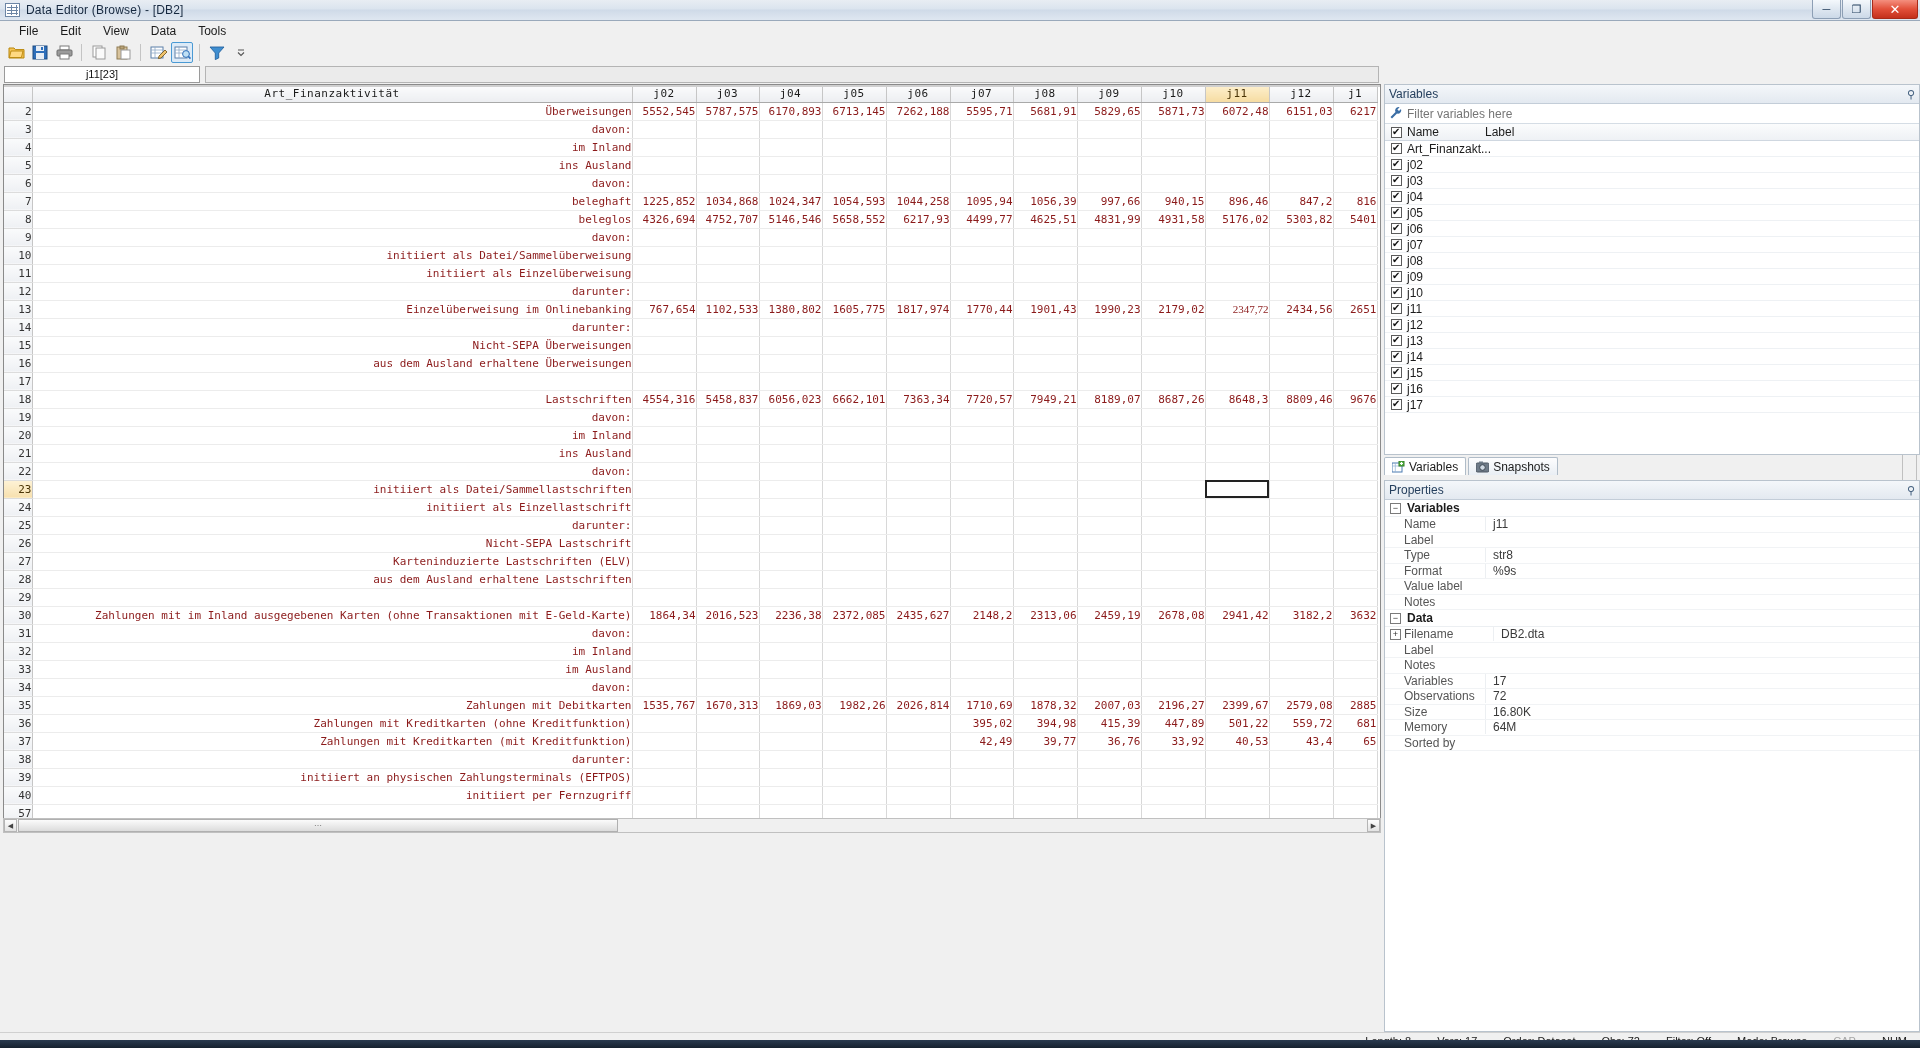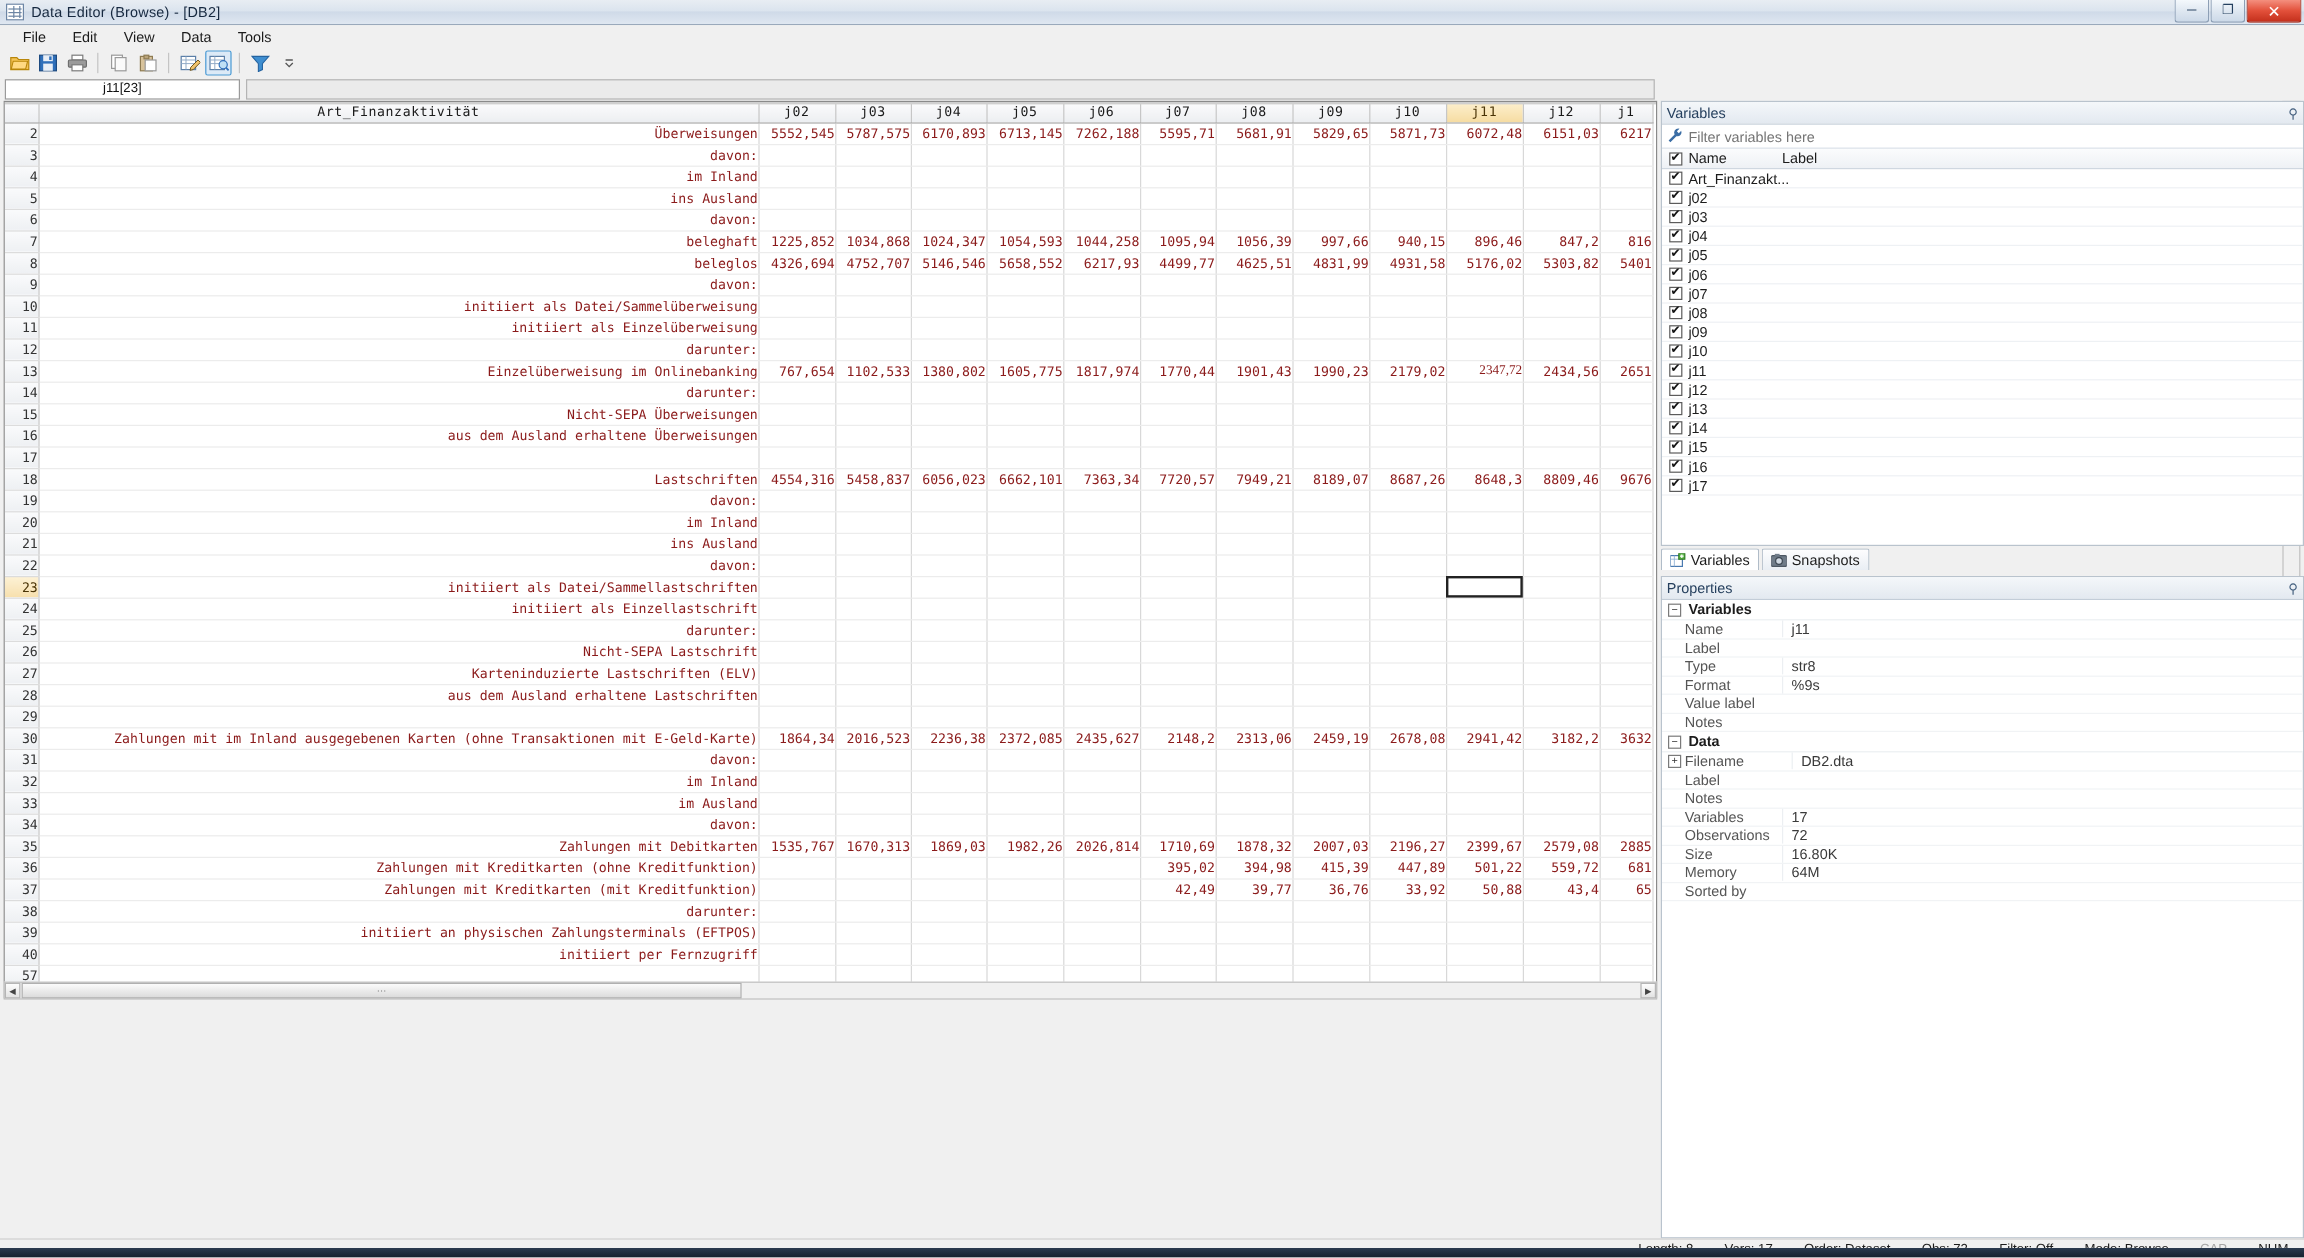--- a/index.html
+++ b/index.html
@@ -880,21 +880,21 @@
           <td class="label" style="width: 600px;">Zahlungen mit Kreditkarten (mit Kreditfunktion)</td>
           <td class="num" style="width: 64px;"></td>
           <td class="num" style="width: 63px;"></td>
           <td class="num" style="width: 63px;"></td>
           <td class="num" style="width: 64px;"></td>
           <td class="num" style="width: 64px;"></td>
           <td class="num" style="width: 63px;">42,49</td>
           <td class="num" style="width: 64px;">39,77</td>
           <td class="num" style="width: 64px;">36,76</td>
           <td class="num" style="width: 64px;">33,92</td>
-          <td class="num" style="width: 64px;">50,88</td>
+          <td class="num" style="width: 64px;">40,53</td>
           <td class="num" style="width: 64px;">43,4</td>
           <td class="num" style="width: 44px;">65</td>
         </tr>
         <tr>
           <td class="rowhdr">38</td>
           <td class="label" style="width: 600px;">darunter:</td>
           <td class="num" style="width: 64px;"></td>
           <td class="num" style="width: 63px;"></td>
           <td class="num" style="width: 63px;"></td>
           <td class="num" style="width: 64px;"></td>

